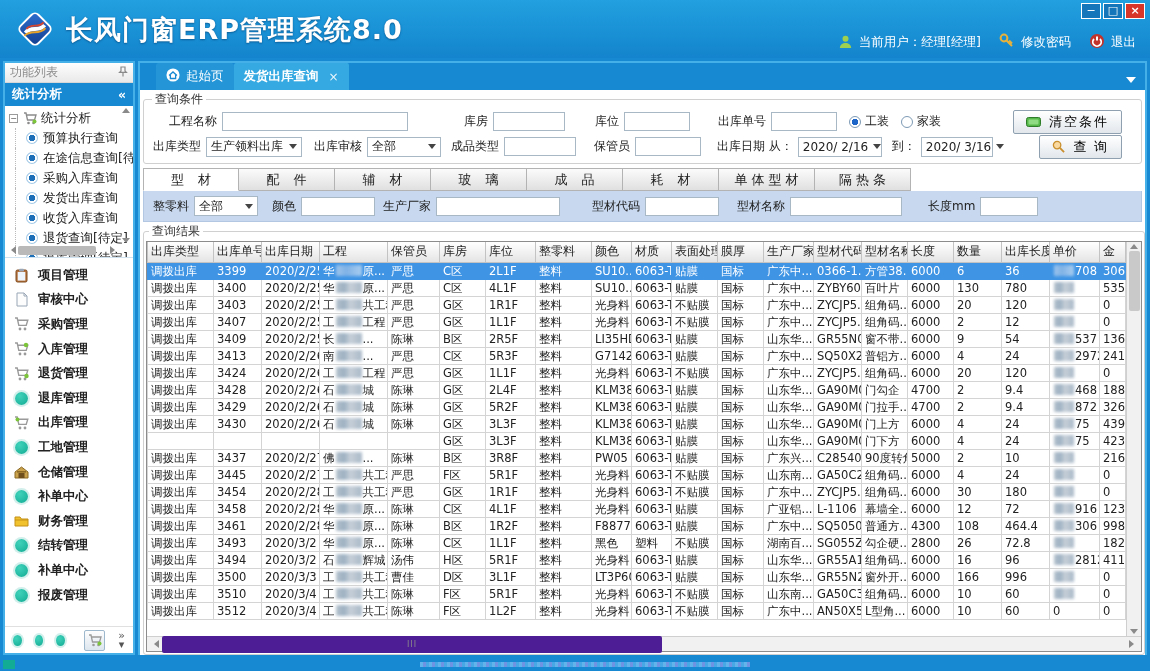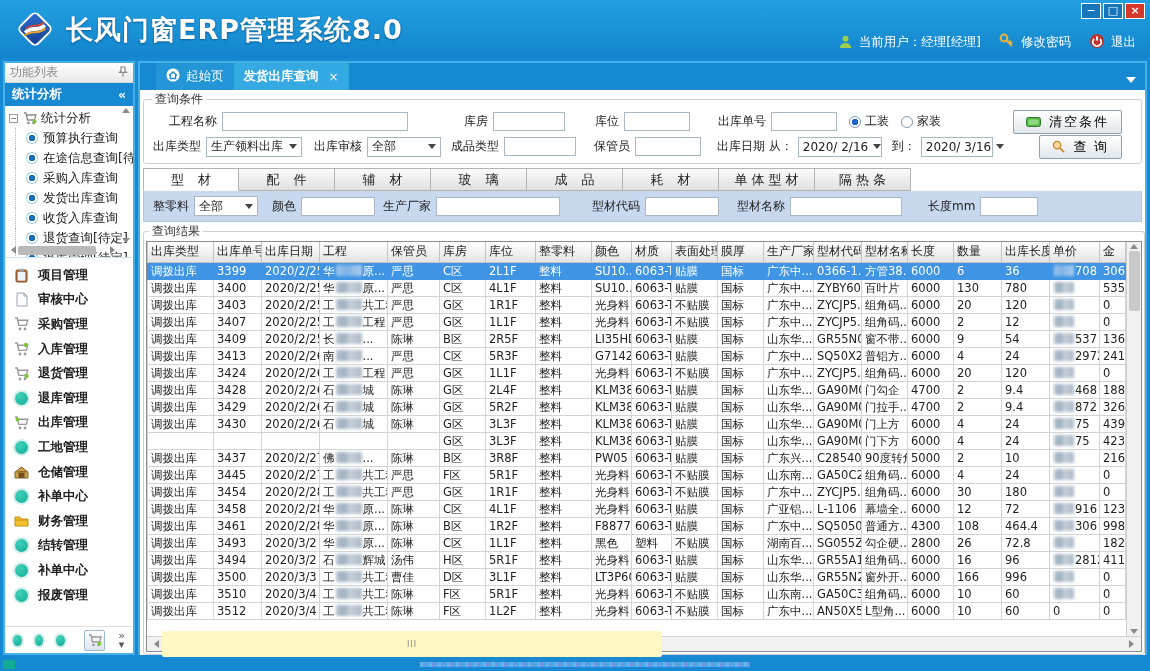--- a/index.html
+++ b/index.html
@@ -104,21 +104,21 @@
   .mask { display:inline-block; height:11px; width:26px; border-radius:1px; vertical-align:-1px; margin:0 1px;
     background:linear-gradient(90deg,#b6c2cd,#9db1c2 30%,#c6cfd8 55%,#a9b9c8); filter:blur(1.4px); }
   td.c18 .mask { width:20px; }
   tr.selected .mask { background:linear-gradient(90deg,#9cc4ec,#7fb2e6 40%,#a8cdf0); }
   .vscroll { width:15px; flex:none; background:#f1f1f1; border-left:1px solid #cfcfcf;
     display:flex; flex-direction:column; align-items:center; justify-content:space-between; padding:2px 0; }
   .vthumb { width:11px; height:60px; background:#c9c9c9; border-radius:2px; margin-top:2px; }
   .vspacer { flex:1; }
   .hscroll { height:15px; flex:none; background:#f1f1f1; border-top:1px solid #cfcfcf;
     display:flex; align-items:center; padding:0 3px; gap:3px; }
-  .hthumb { width:500px; height:26px; background:#fef9c3; border-radius:2px; display:flex; align-items:center; justify-content:center; color:#8a8a8a; font-size:8px; letter-spacing:1px; }
+  .hthumb { width:500px; height:17px; background:#4c1d95; border-radius:2px; display:flex; align-items:center; justify-content:center; color:#8a8a8a; font-size:8px; letter-spacing:1px; }
   .hspacer { flex:1; }
 
   .statusbar { height:13px; flex:none; background:#1689d2; position:relative; margin-top:3px; }
   .status-grip { position:absolute; left:3px; bottom:2px; width:12px; height:9px; background:#12ab93; }
   .watermark { position:absolute; left:420px; top:4px; width:330px; height:5px; opacity:.55;
     background:repeating-linear-gradient(90deg,#9fd6ff 0 3px,#b79cf0 3px 6px,#6fc2f5 6px 9px); }
 </style>
 </head>
 <body>
 

